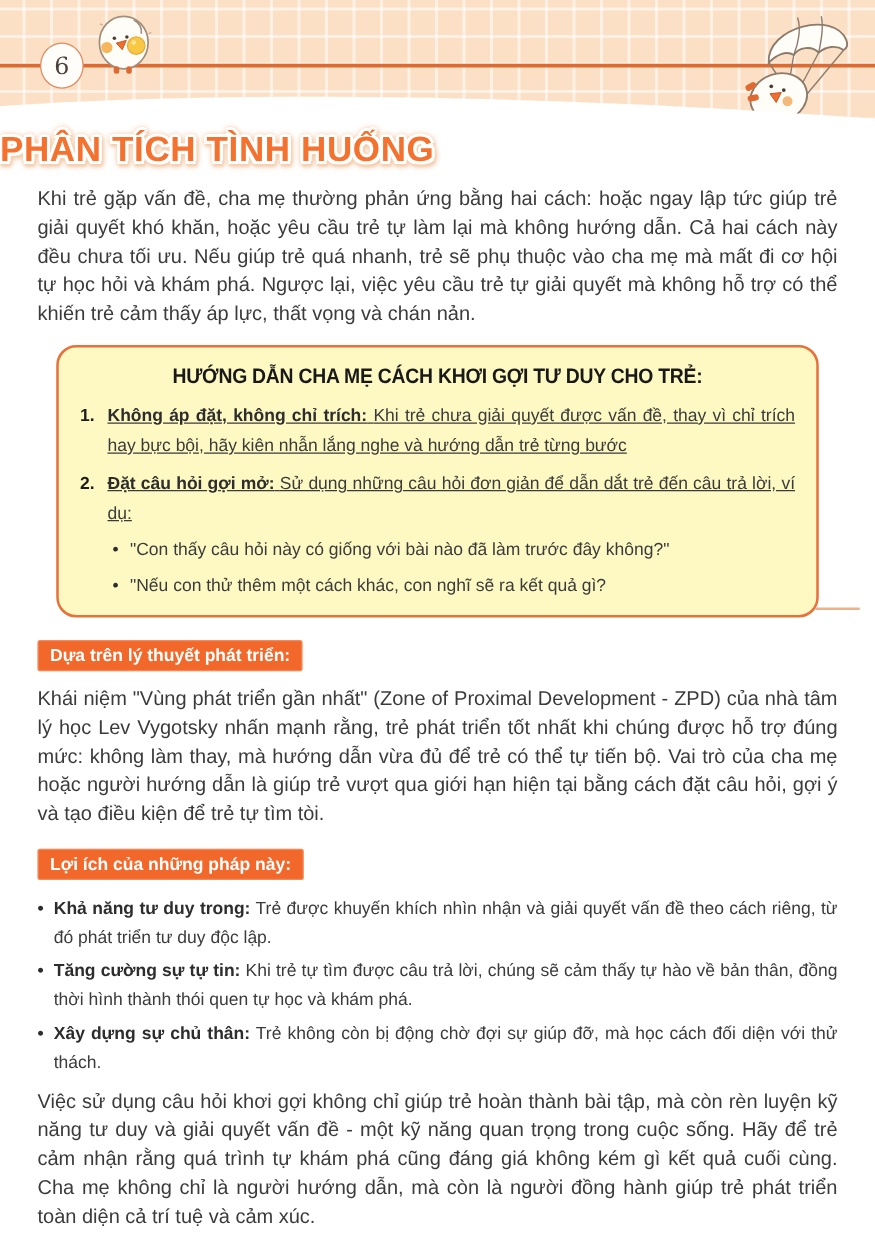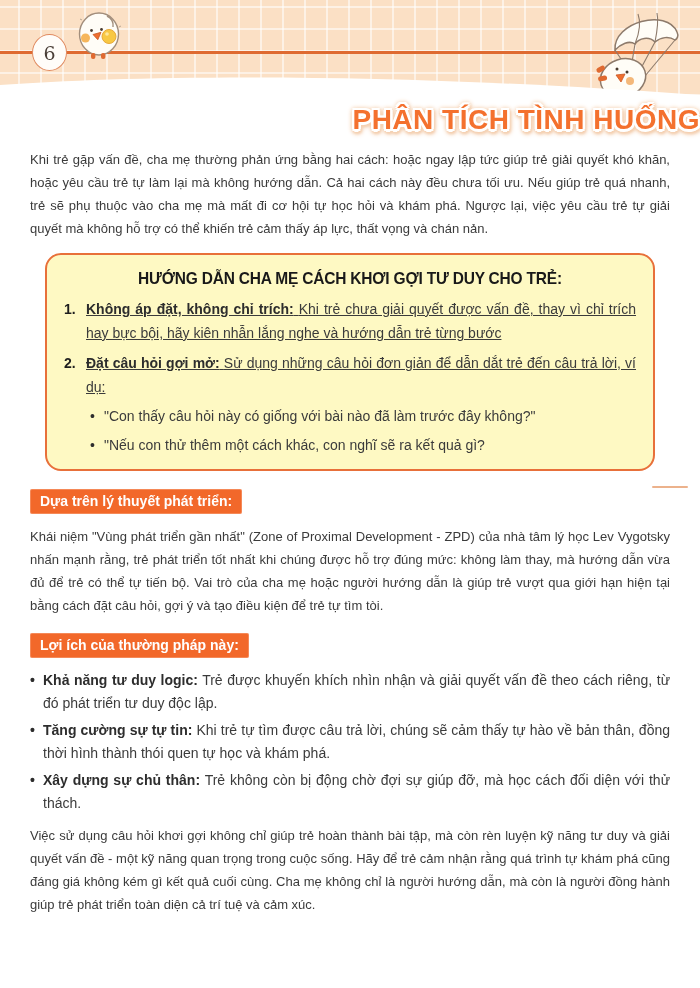--- a/index.html
+++ b/index.html
@@ -26,32 +26,32 @@
   .wave { position:absolute; bottom:0; left:0; display:block; }
   .page-num {
     position:absolute; left:32px; top:34px; width:35px; height:37px;
     background:#fffdf9; border:1.5px solid #e08a5f; border-radius:50%;
     display:flex; align-items:center; justify-content:center;
     font-family:"DejaVu Serif", serif; font-size:19px; color:#4a3f38;
   }
   .mascot-left  { position:absolute; left:76px;  top:7px;  }
   .mascot-right { position:absolute; left:583px; top:6px;  }
   
-  .title-wrap { position:absolute; top:104px; left:0; width:700px; text-align:right; }
+  .title-wrap { position:absolute; top:104px; left:0; width:700px; text-align:left; }
   .page-title {
     display:inline-block;
     font-size:28px; font-weight:bold; letter-spacing:.5px; color:#f4712e;
     text-shadow:
       -2px -2px 0 #fff, 2px -2px 0 #fff, -2px 2px 0 #fff, 2px 2px 0 #fff,
       0 -2.5px 0 #fff, 0 2.5px 0 #fff, -2.5px 0 0 #fff, 2.5px 0 0 #fff;
     filter: drop-shadow(0 0 2px #f6d3b4) drop-shadow(1px 2px 1px #f3cdae);
   }
   
   .body-col { position:absolute; top:148px; left:30px; width:640px; }
-  p.para { font-size:13px; line-height:23px; text-align:justify; }
+  p.para { font-size:16px; line-height:23px; text-align:justify; }
   b { color:#2d2d2d; }
   
   .guide-box {
     margin:13px 15px 0 15px;
     border:2px solid #e8703a; border-radius:16px;
     padding:12px 17px 12px 17px;
     background:#fef9c3;
   }
   .guide-title {
     text-align:center; font-weight:bold; font-size:15.5px; color:#191919;
@@ -173,26 +173,26 @@
 
     <div class="sec-theory">
       <div class="badge-row">
         <span class="badge">Dựa trên lý thuyết phát triển:</span>
       </div>
       <p class="para">Khái niệm "Vùng phát triển gần nhất" (Zone of Proximal Development - ZPD) của nhà tâm lý học Lev Vygotsky nhấn mạnh rằng, trẻ phát triển tốt nhất khi chúng được hỗ trợ đúng mức: không làm thay, mà hướng dẫn vừa đủ để trẻ có thể tự tiến bộ. Vai trò của cha mẹ hoặc người hướng dẫn là giúp trẻ vượt qua giới hạn hiện tại bằng cách đặt câu hỏi, gợi ý và tạo điều kiện để trẻ tự tìm tòi.</p>
     </div>
 
     <div class="sec-benefit">
       <div class="badge-row">
-        <span class="badge">Lợi ích của thường pháp này:</span>
+        <span class="badge">Lợi ích của những pháp này:</span>
       </div>
 
       <div class="benefit">
         <span class="b-mark">•</span>
-        <span class="b-body"><b>Khả năng tư duy logic:</b> <span>Trẻ được khuyến khích nhìn nhận và giải quyết vấn đề theo cách riêng, từ đó phát triển tư duy độc lập.</span></span>
+        <span class="b-body"><b>Khả năng tư duy trong:</b> <span>Trẻ được khuyến khích nhìn nhận và giải quyết vấn đề theo cách riêng, từ đó phát triển tư duy độc lập.</span></span>
       </div>
       <div class="benefit">
         <span class="b-mark">•</span>
         <span class="b-body"><b>Tăng cường sự tự tin:</b> <span>Khi trẻ tự tìm được câu trả lời, chúng sẽ cảm thấy tự hào về bản thân, đồng thời hình thành thói quen tự học và khám phá.</span></span>
       </div>
       <div class="benefit">
         <span class="b-mark">•</span>
         <span class="b-body"><b>Xây dựng sự chủ thân:</b> <span>Trẻ không còn bị động chờ đợi sự giúp đỡ, mà học cách đối diện với thử thách.</span></span>
       </div>
     </div>

